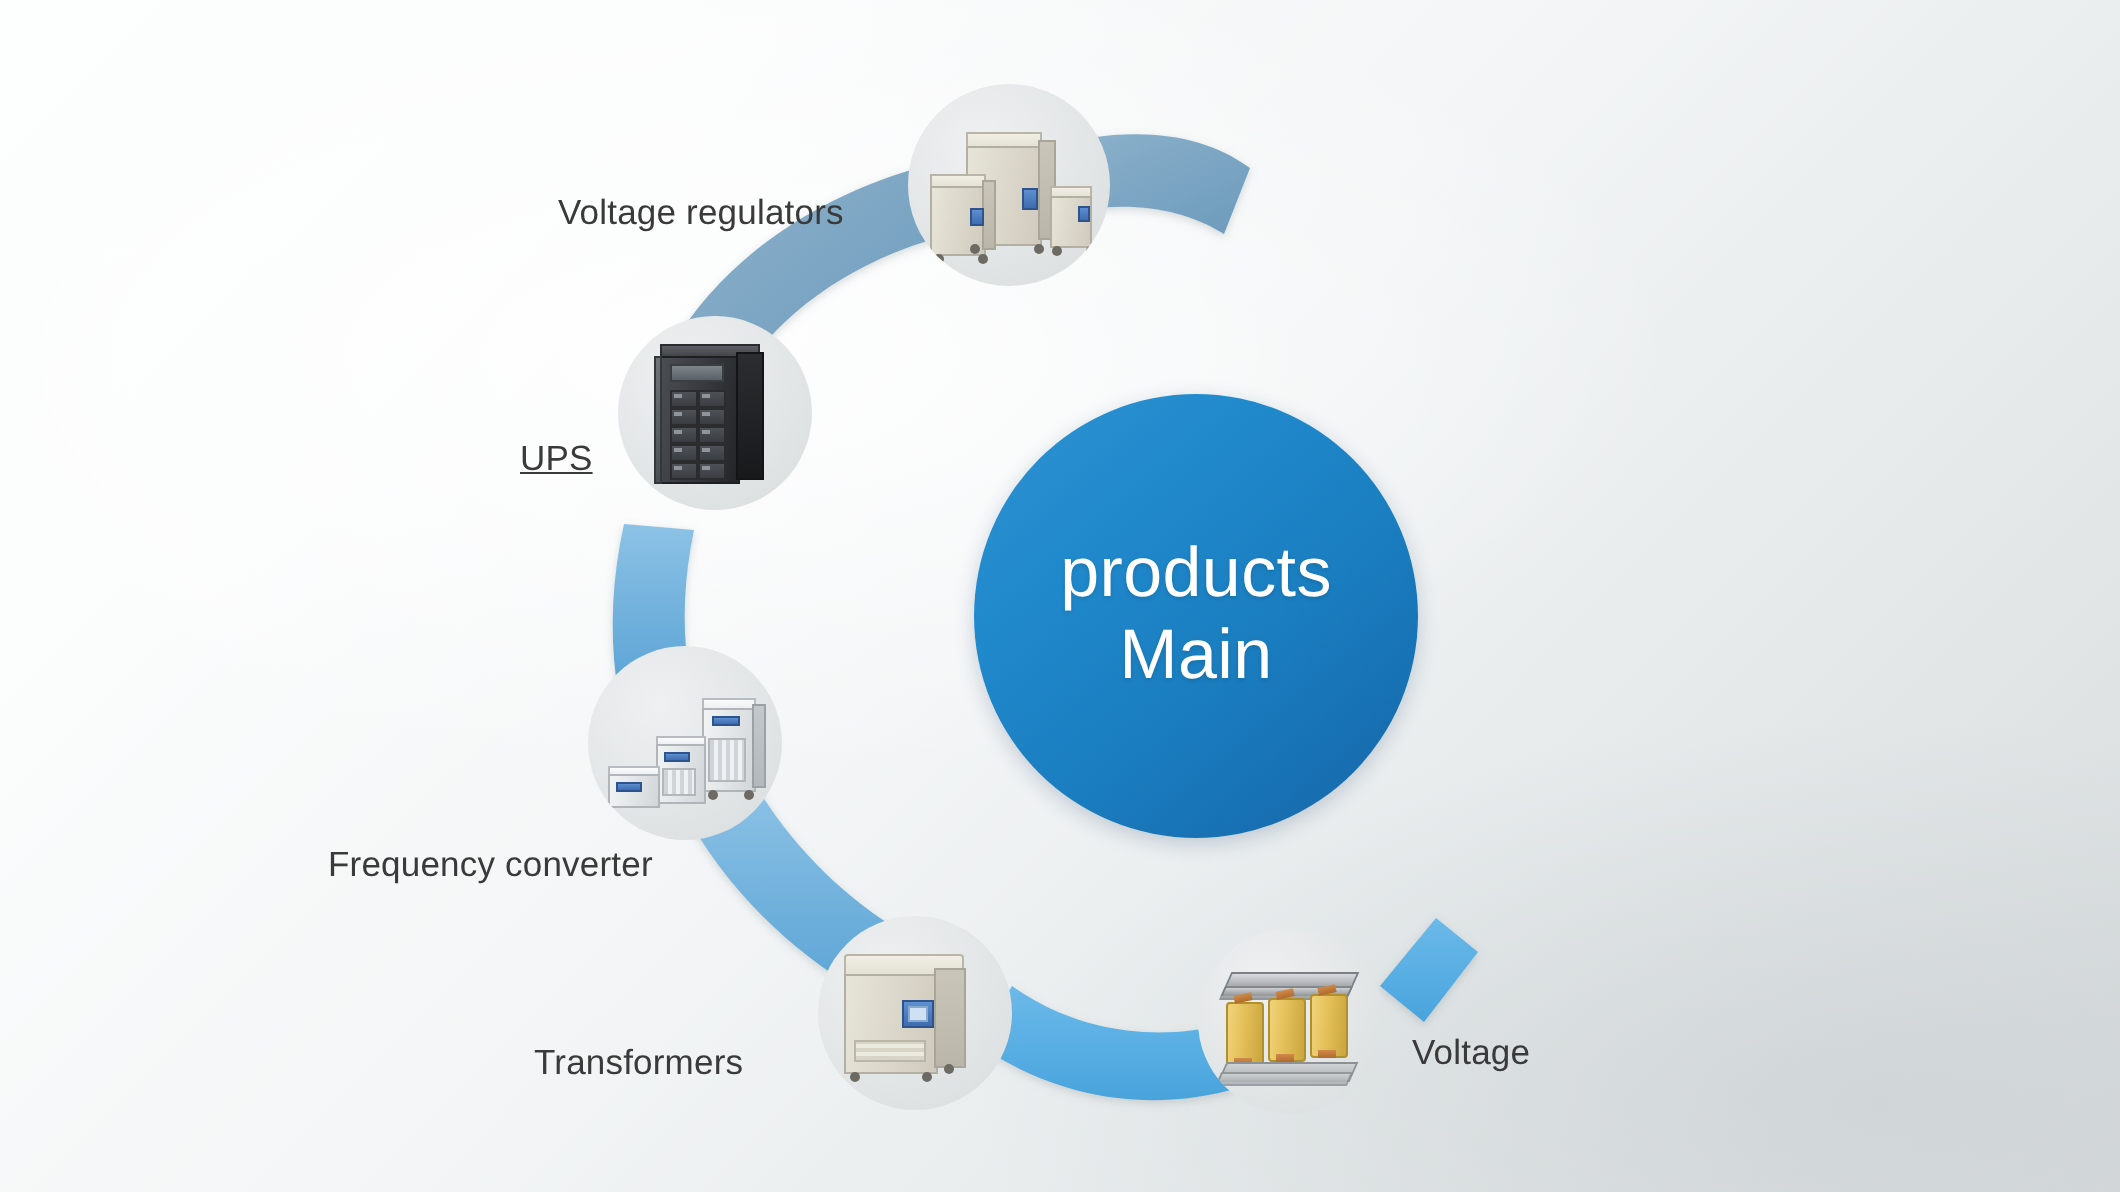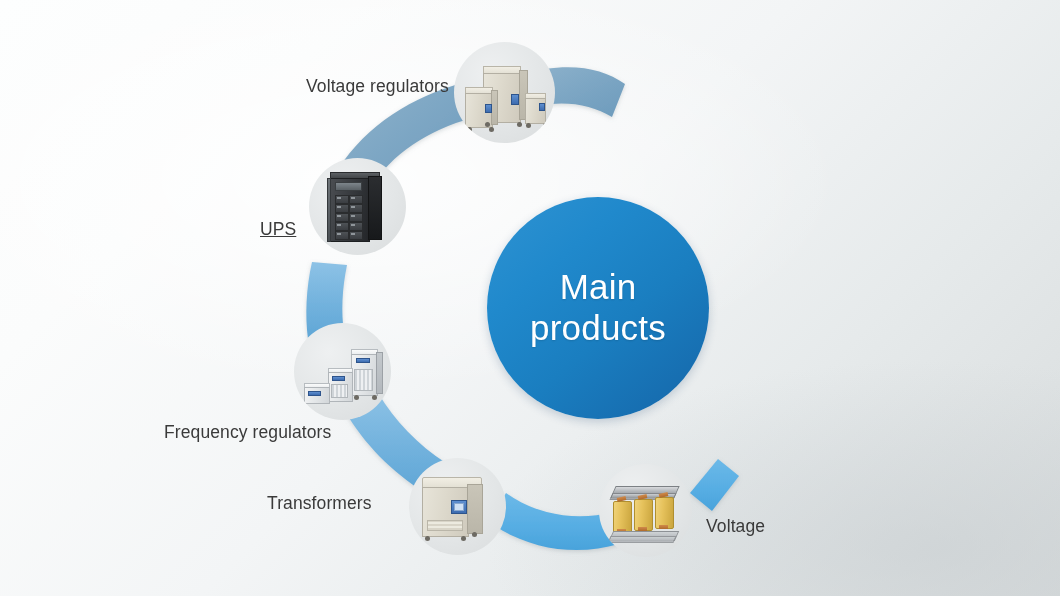--- a/index.html
+++ b/index.html
@@ -205,22 +205,22 @@
 
     <path d="M 345 411 C 364 444 392 472 424 492 L 446 463 C 418 445 395 421 378 393 Z" fill="url(#gradSky)" filter="url(#softShadow)"></path>
 
     <path d="M 489 522 C 530 551 578 556 619 544 L 613 512 C 578 521 538 516 506 493 Z" fill="url(#gradBright)" filter="url(#softShadow)"></path>
 
     <path d="M 690 493 L 718 459 L 739 476 L 712 511 Z" fill="url(#gradBright)" filter="url(#softShadow)"></path>
   </svg>
 
   <div class="hub">
     <div class="hub-text">
+      <div>products</div>
       <div>Main</div>
-      <div>products</div>
     </div>
   </div>
 
   <div class="node" style="left:454px; top:42px; width:101px; height:101px;">
     <div class="art">
 
       <div class="box cab-top" style="left:29px; top:24px; width:38px; height:9px;"></div>
       <div class="box cab-front" style="left:29px; top:31px; width:38px; height:50px;"></div>
       <div class="box cab-side" style="left:65px; top:28px; width:9px; height:50px;"></div>
       <div class="box panel-blue" style="left:57px; top:52px; width:8px; height:11px;"></div>
@@ -235,21 +235,21 @@
       <div class="box panel-blue" style="left:85px; top:61px; width:6px; height:8px;"></div>
 
       <div class="caster" style="left:13px; top:85px;"></div>
       <div class="caster" style="left:35px; top:85px;"></div>
       <div class="caster" style="left:31px; top:80px;"></div>
       <div class="caster" style="left:63px; top:80px;"></div>
       <div class="caster" style="left:72px; top:81px;"></div>
       <div class="caster" style="left:89px; top:81px;"></div>
     </div>
   </div>
-  <div class="label" style="left:279px; top:76px;margin-left:27px;">Voltage regulators</div>
+  <div class="label" style="left:279px; top:96px;">Voltage regulators</div>
 
   <div class="node" style="left:309px; top:158px; width:97px; height:97px;">
     <div class="art">
       <div class="box dark-top" style="left:21px; top:14px; width:50px; height:8px;"></div>
       <div class="box dark-front" style="left:21px; top:20px; width:40px; height:64px;"></div>
       <div class="box dark-side" style="left:59px; top:18px; width:14px; height:64px;"></div>
 
       <div class="box" style="left:26px; top:24px; width:27px; height:9px; background:linear-gradient(180deg,#7d858b 0%,#5a6166 100%); border:1px solid #3a3e41;"></div>
 
       <div class="mod" style="left:26px; top:37px; width:12px; height:7px;"></div>
@@ -283,38 +283,38 @@
       <div class="box grey-top" style="left:10px; top:60px; width:26px; height:6px;"></div>
       <div class="box grey-front" style="left:10px; top:64px; width:26px; height:17px;"></div>
       <div class="box panel-blue" style="left:14px; top:68px; width:13px; height:5px;"></div>
 
       <div class="box" style="left:60px; top:46px; width:19px; height:22px; background:repeating-linear-gradient(90deg,#cfd4d8 0px,#cfd4d8 2px,#eef0f2 2px,#eef0f2 4px); border:1px solid #b2b7bb;"></div>
       <div class="box" style="left:37px; top:61px; width:17px; height:14px; background:repeating-linear-gradient(90deg,#cfd4d8 0px,#cfd4d8 2px,#eef0f2 2px,#eef0f2 4px); border:1px solid #b2b7bb;"></div>
       <div class="caster" style="left:60px; top:72px;"></div>
       <div class="caster" style="left:78px; top:72px;"></div>
     </div>
   </div>
-  <div class="label" style="left:164px; top:422px;">Frequency regulators</div>
+  <div class="label" style="left:164px; top:422px;">Frequency converter</div>
 
   <div class="node" style="left:409px; top:458px; width:97px; height:97px;">
     <div class="art">
       <div class="box cab-top" style="left:13px; top:19px; width:60px; height:12px; border-radius:2px;"></div>
       <div class="box cab-front" style="left:13px; top:29px; width:47px; height:50px;"></div>
       <div class="box cab-side" style="left:58px; top:26px; width:16px; height:50px;"></div>
 
       <div class="box panel-blue" style="left:42px; top:42px; width:16px; height:14px;"></div>
       <div class="box" style="left:45px; top:45px; width:10px; height:8px; background:#cfe0f4; border:1px solid #89a8cf;"></div>
 
       <div class="box" style="left:18px; top:62px; width:36px; height:11px; background:repeating-linear-gradient(0deg,#d8d4c7 0px,#d8d4c7 2px,#eceadf 2px,#eceadf 4px); border:1px solid #bab6a9;"></div>
       <div class="caster" style="left:16px; top:78px;"></div>
       <div class="caster" style="left:52px; top:78px;"></div>
       <div class="caster" style="left:63px; top:74px;"></div>
     </div>
   </div>
-  <div class="label" style="left:267px; top:493px;">Transformers</div>
+  <div class="label" style="left:267px; top:521px;">Transformers</div>
 
   <div class="node" style="left:599px; top:464px; width:93px; height:93px;">
     <div class="art">
 
       <div class="lam" style="left:14px; top:22px; width:62px; height:10px; transform:skewX(-24deg);"></div>
       <div class="lam" style="left:12px; top:29px; width:62px; height:5px; transform:skewX(-24deg); opacity:0.8;"></div>
 
       <div class="coil" style="left:14px; top:37px; width:17px; height:30px;"></div>
       <div class="coil" style="left:35px; top:35px; width:17px; height:30px;"></div>
       <div class="coil" style="left:56px; top:33px; width:17px; height:30px;"></div>

